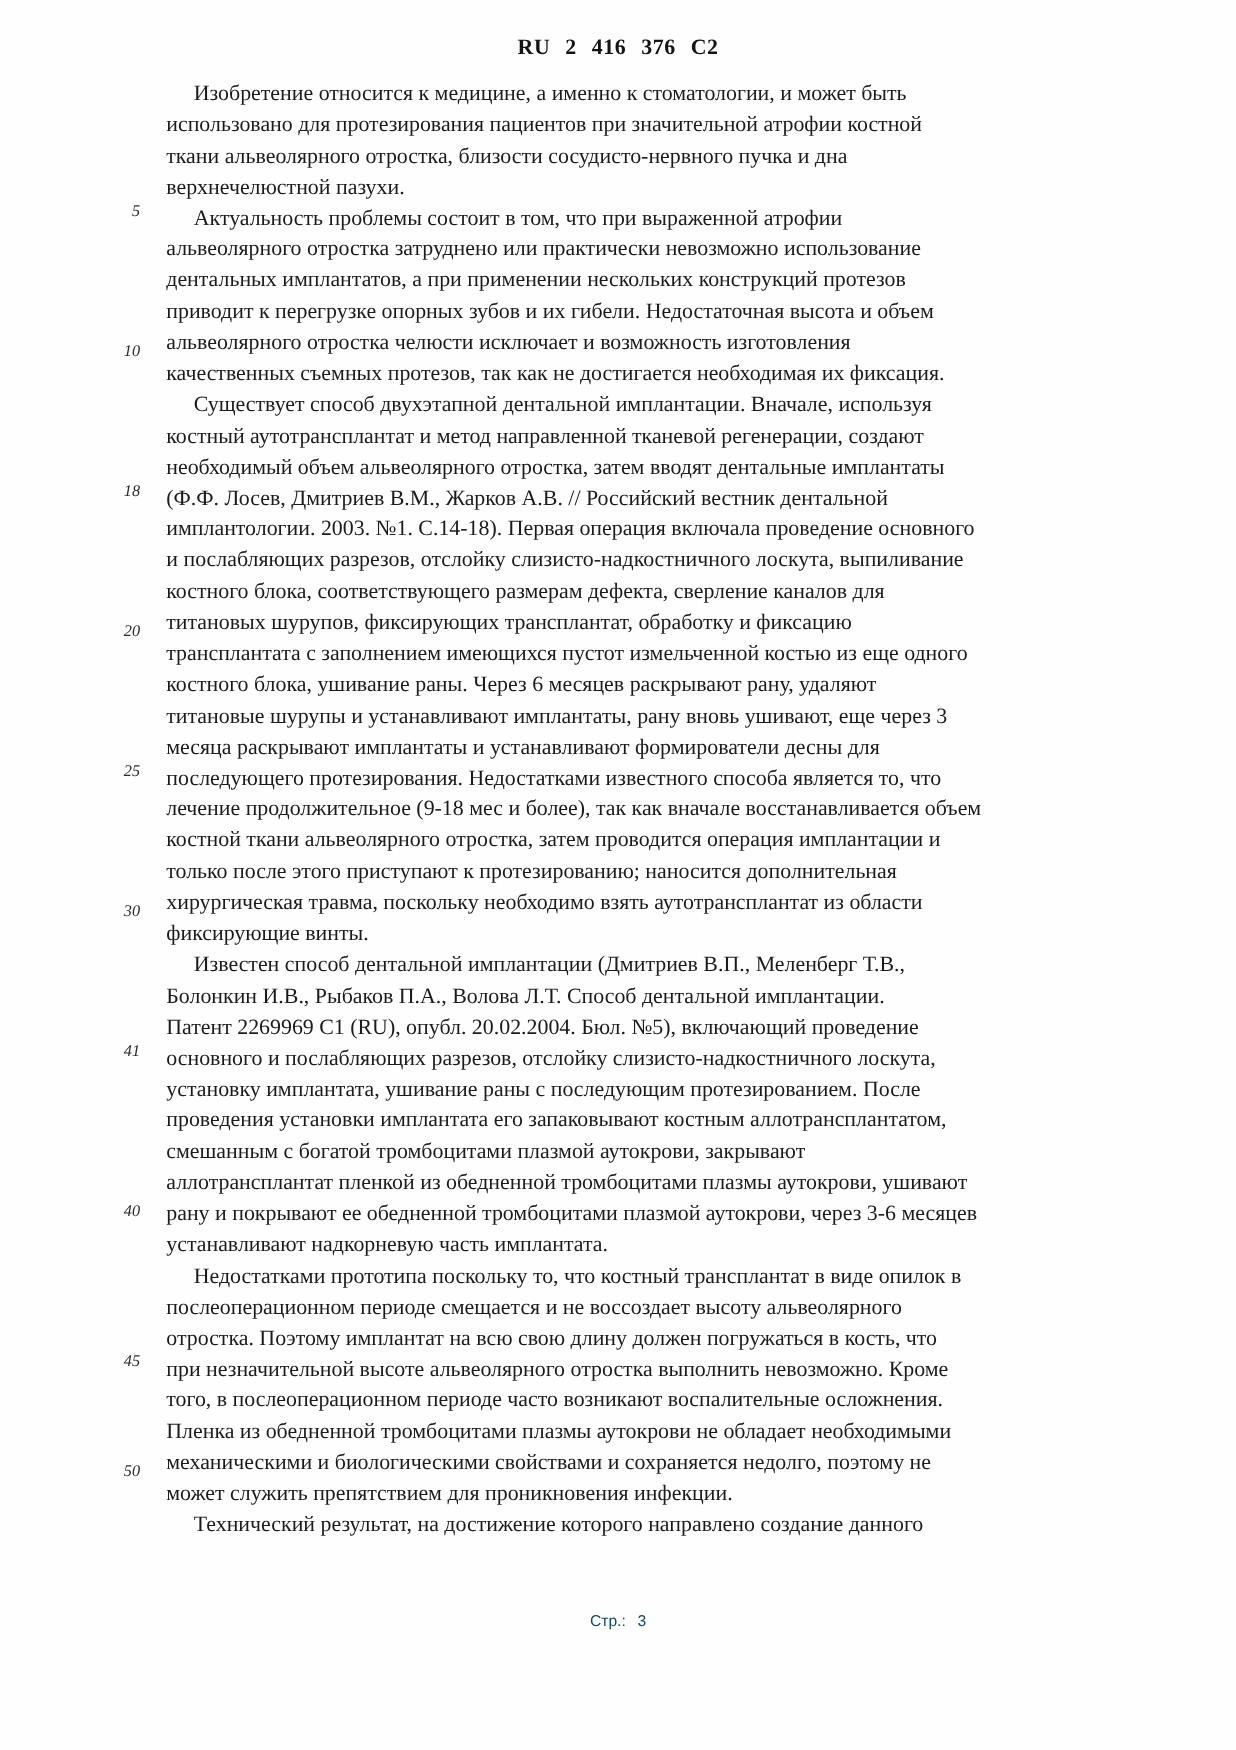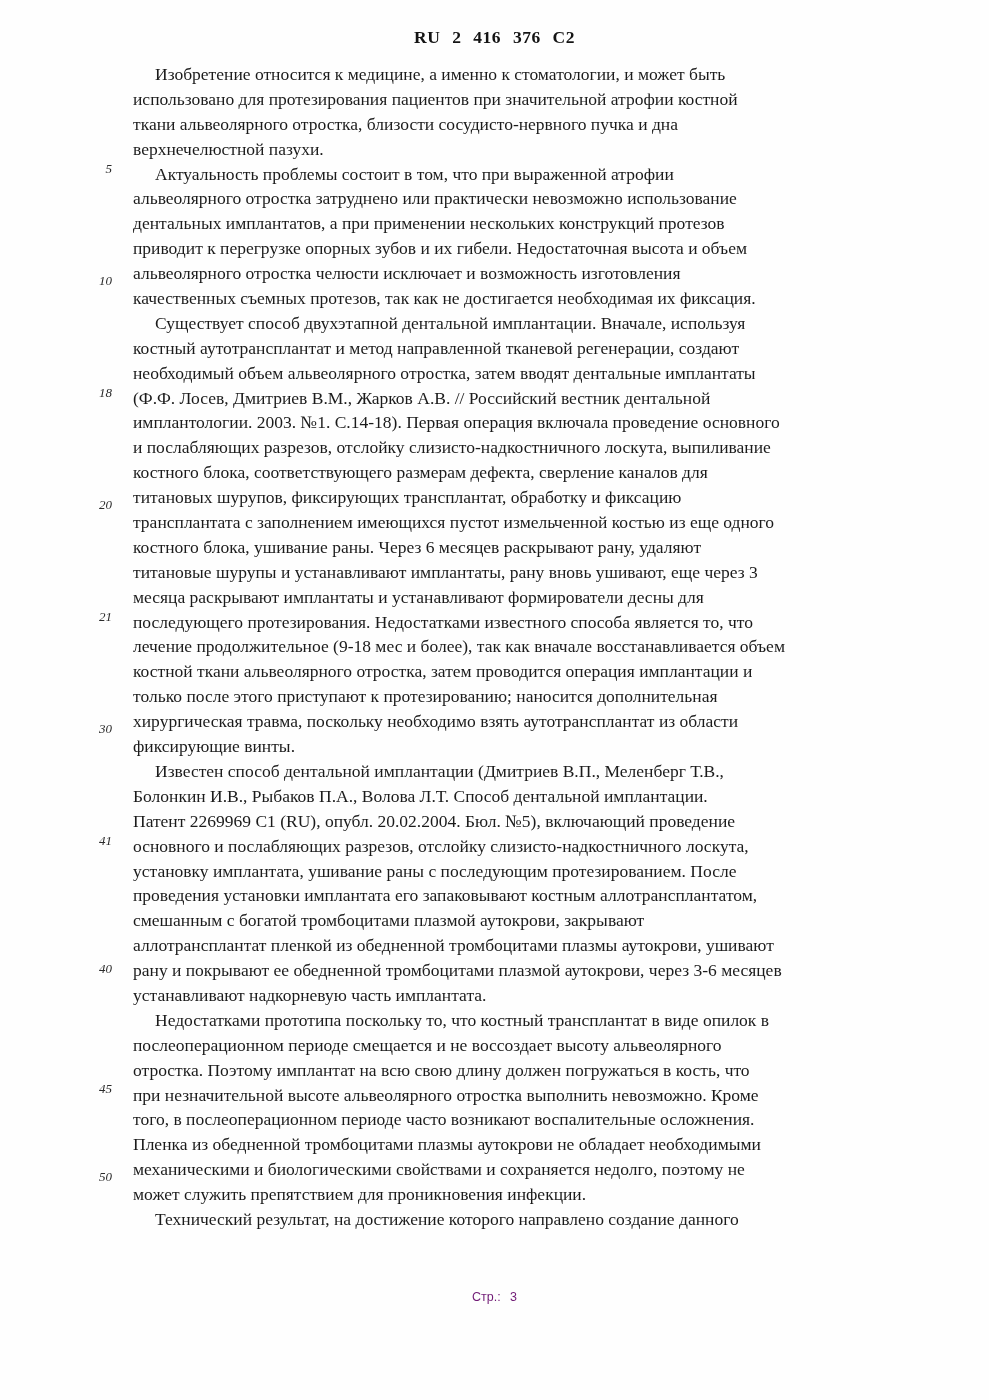--- a/index.html
+++ b/index.html
@@ -61,36 +61,36 @@
   }
   .doc-footer {
     position: absolute;
     top: 1290px;
     left: 0;
     width: 100%;
     text-align: center;
     font-family: "Liberation Sans", sans-serif;
     font-size: 12.5px;
     word-spacing: 6px;
-    color: #701a75;
+    color: #0c4a6e;
   }
 </style>
 </head>
 <body>
 
 <div class="page">
 
   <div class="doc-header">RU 2 416 376 C2</div>
 
   <div class="margin-numbers">
       <div class="line-no" style="top: 162px;">5</div>
       <div class="line-no" style="top: 274px;">10</div>
       <div class="line-no" style="top: 386px;">18</div>
       <div class="line-no" style="top: 498px;">20</div>
-      <div class="line-no" style="top: 610px;">21</div>
+      <div class="line-no" style="top: 610px;">25</div>
       <div class="line-no" style="top: 722px;">30</div>
       <div class="line-no" style="top: 834px;">41</div>
       <div class="line-no" style="top: 946px; margin-top: 16px;">40</div>
       <div class="line-no" style="top: 1082px;">45</div>
       <div class="line-no" style="top: 1170px;">50</div>
     </div>
 
   <div class="text-block">
       <div class="line indent">Изобретение относится к медицине, а именно к стоматологии, и может быть</div>
       <div class="line">использовано для протезирования пациентов при значительной атрофии костной</div>

